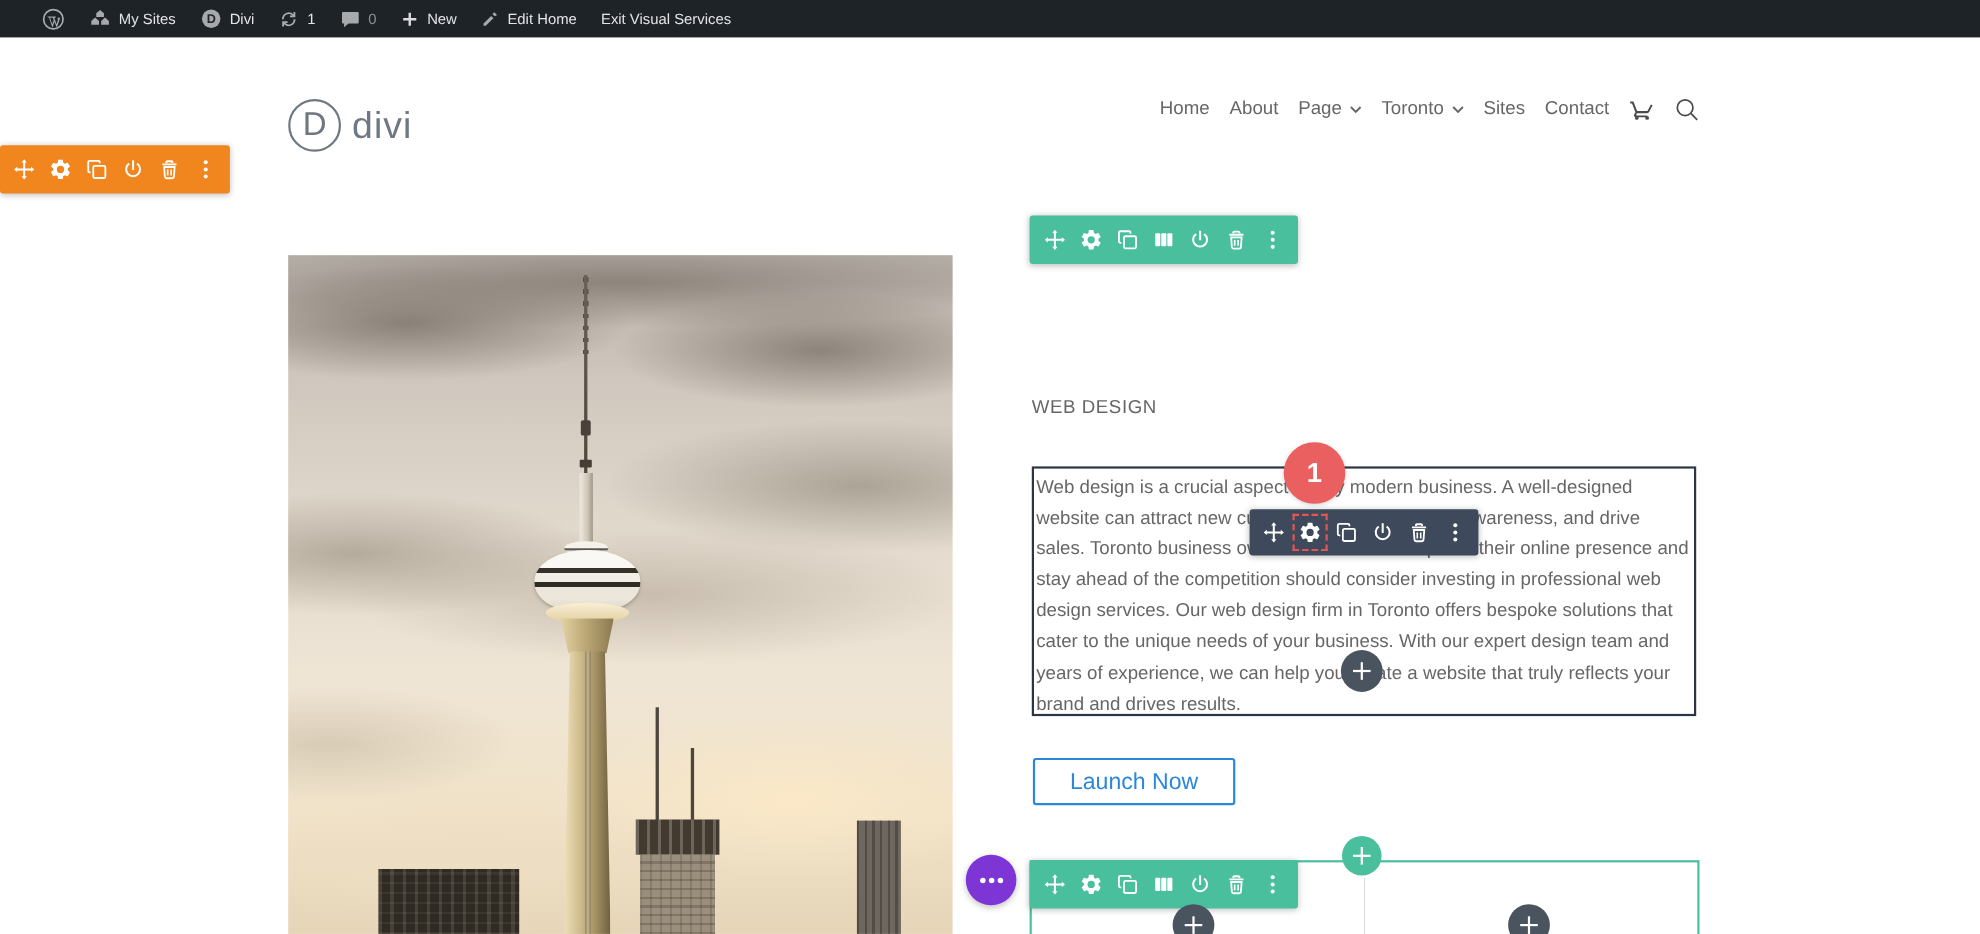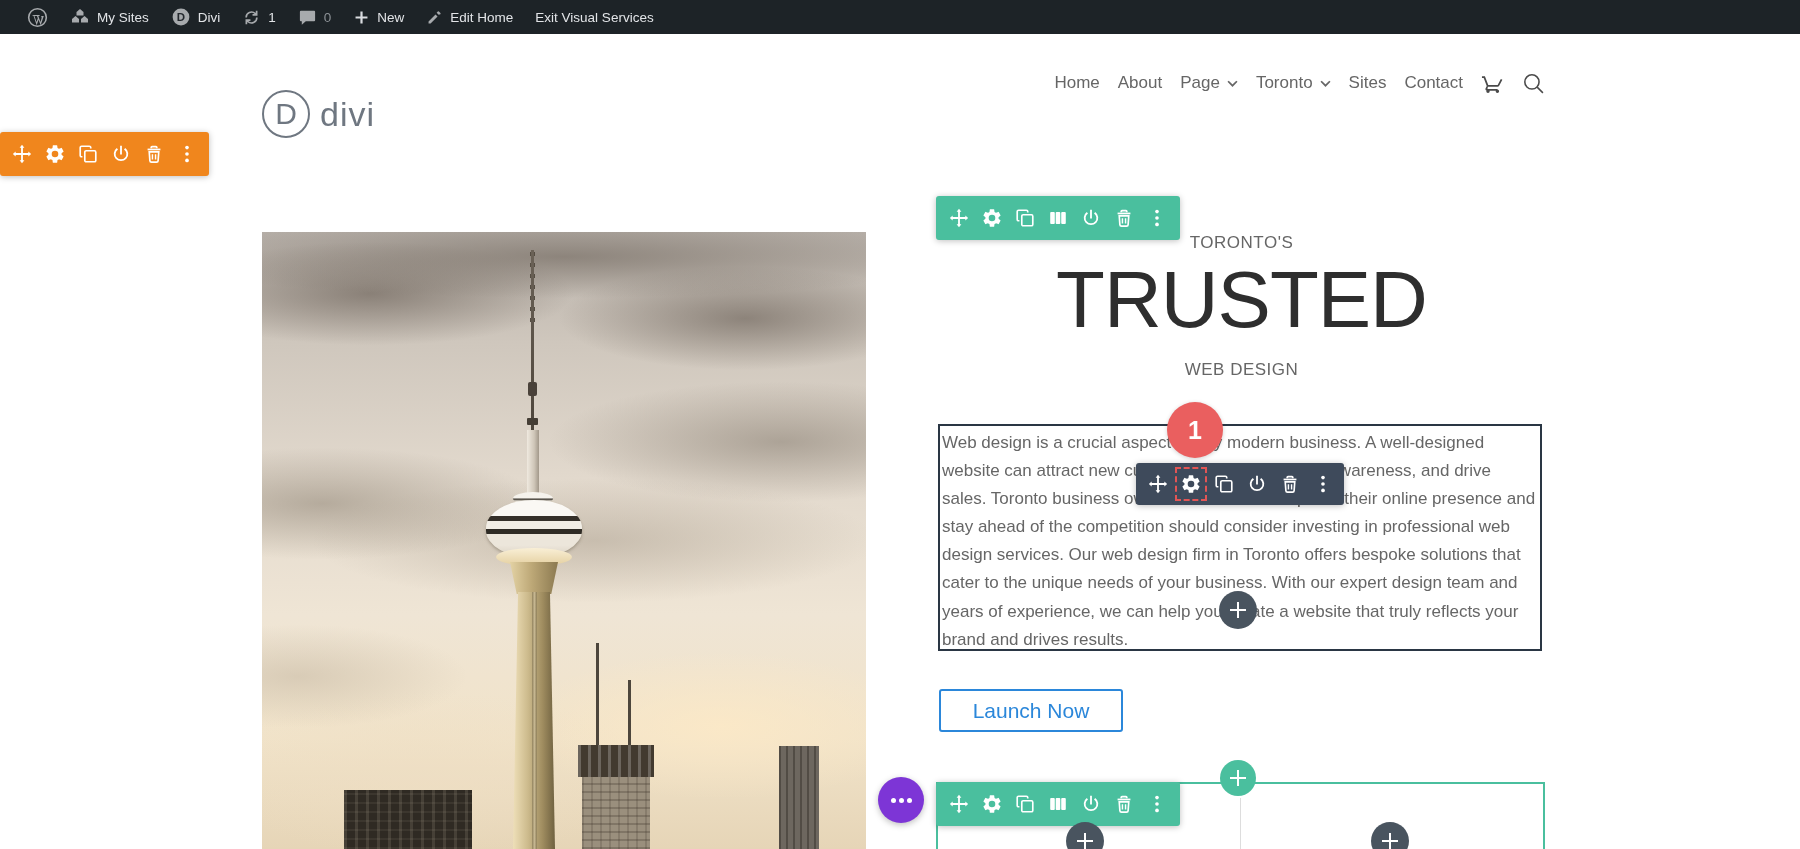--- a/index.html
+++ b/index.html
@@ -2,41 +2,41 @@
 <html><head>
 <meta charset="utf-8">
 <style>
   html,body{margin:0;padding:0;background:#fff;}
   *{box-sizing:border-box;}
   .screen{position:relative;width:1800px;height:849px;overflow:hidden;background:#fff;
           font-family:"Liberation Sans",sans-serif;}
 
   
   .admin-bar{position:absolute;left:0;top:0;width:1800px;height:34px;background:#1d2327;
-             display:flex;align-items:center;justify-content:space-between;padding:0 16px;z-index:50;}
+             display:flex;align-items:center;justify-content:space-between;padding:0 27px;z-index:50;}
   .ab-left,.ab-right{display:flex;align-items:center;height:100%;}
   .ab-item{display:flex;align-items:center;gap:7px;color:#e2e4e7;font-size:13.5px;height:100%;
            padding:0 11px;cursor:pointer;white-space:nowrap;}
   .ab-item svg{display:block;}
   .ab-count{color:#e2e4e7;}
   .ab-count.dim{color:#8c9196;}
   .ab-howdy{color:#eef0f1;font-size:13.5px;}
   .ab-avatar{width:25px;height:25px;border-radius:2px;margin:0 8px 0 9px;
              background:linear-gradient(135deg,#e8d98c 0%,#b49c55 35%,#6e5c33 70%,#2f2a1a 100%);
              border:1px solid #d6c87e;}
   .ab-search{padding:0 6px 0 10px;}
 
   
   .site-header{position:absolute;left:0;top:34px;width:1800px;height:98px;background:#fff;z-index:10;}
   .logo{position:absolute;left:262px;top:56px;display:flex;align-items:center;gap:10px;cursor:pointer;}
   .logo-circle{width:48px;height:48px;border:2.5px solid #6f7781;border-radius:50%;
                display:flex;align-items:center;justify-content:center;
                color:#6f7781;font-size:30px;font-weight:400;}
   .logo-text{color:#6f7781;font-size:34px;letter-spacing:1px;font-weight:400;}
-  .site-nav{position:absolute;right:255px;top:0;height:98px;display:flex;align-items:center;gap:18px;}
+  .site-nav{position:absolute;right:255px;top:16px;height:98px;display:flex;align-items:center;gap:18px;}
   .nav-item{display:flex;align-items:center;gap:7px;color:#666;font-size:17px;cursor:pointer;white-space:nowrap;}
   .nav-icon{display:flex;align-items:center;cursor:pointer;}
 
   
   .dtb{position:absolute;display:flex;align-items:center;justify-content:center;gap:11px;
        border-radius:3px;box-shadow:0 1px 6px rgba(0,0,0,.25);z-index:20;}
   .tb-icon{width:22px;height:22px;display:flex;align-items:center;justify-content:center;
            cursor:pointer;position:relative;}
   .tb-icon svg{display:block;}
   .tb-icon.annotated::after{content:"";position:absolute;inset:-6px -5px;border:2px dashed #e25555;}
@@ -92,21 +92,21 @@
           background-image:repeating-linear-gradient(90deg,rgba(210,198,175,.14) 0 3px,transparent 3px 11px),
                            repeating-linear-gradient(0deg,rgba(210,198,175,.08) 0 2px,transparent 2px 9px);}
   .b-right{left:517px;top:514px;width:40px;height:103px;background:#6d675f;
            background-image:repeating-linear-gradient(90deg,rgba(30,26,20,.35) 0 2px,transparent 2px 7px);}
 
   
   .eyebrow{position:absolute;left:938px;top:233px;width:607px;text-align:center;
            color:#666;font-size:17px;letter-spacing:.5px;}
   .big-title{position:absolute;left:938px;top:254px;width:607px;text-align:center;
              color:#2e2e2e;font-size:80px;letter-spacing:-1px;line-height:92px;font-weight:400;}
-  .subtitle{position:absolute;left:938px;top:360px;width:607px;text-align:center;
+  .subtitle{position:absolute;left:938px;top:360px;width:607px;text-align:left;
             color:#666;font-size:17px;letter-spacing:.5px;}
   .text-module{position:absolute;left:938px;top:424px;width:604px;height:227px;
                border:2px solid #2a3644;z-index:15;}
   .text-module p{margin:0;padding:3px 2px;color:#666;font-size:17px;line-height:28.1px;}
   .badge{position:absolute;left:1167px;top:402px;width:56px;height:56px;border-radius:50%;
          background:var(--c-badge);color:#fff;font-size:25px;font-weight:bold;
          display:flex;align-items:center;justify-content:center;z-index:30;
          box-shadow:0 1px 4px rgba(0,0,0,.18);}
   .plus-circle{position:absolute;border-radius:50%;display:flex;align-items:center;
                justify-content:center;cursor:pointer;z-index:22;}
@@ -346,22 +346,20 @@
         <svg width="22" height="22" viewBox="0 0 24 24">
           <g fill="#fff">
             <circle cx="12" cy="5" r="2"></circle>
             <circle cx="12" cy="12" r="2"></circle>
             <circle cx="12" cy="19" r="2"></circle>
           </g>
         </svg>
       </span>
     </div>
 
-  <div class="eyebrow">TORONTO'S</div>
-  <div class="big-title">TRUSTED</div>
   <div class="subtitle">WEB DESIGN</div>
 
   <div class="text-module">
     <p>Web design is a crucial aspect of any modern business. A well-designed website can attract new customers, increase brand awareness, and drive sales. Toronto business owners who want to improve their online presence and stay ahead of the competition should consider investing in professional web design services. Our web design firm in Toronto offers bespoke solutions that cater to the unique needs of your business. With our expert design team and years of experience, we can help you create a website that truly reflects your brand and drives results.</p>
   </div>
 
   <div class="badge">1</div>
 
   <div class="dtb module-toolbar">
       <span class="tb-icon">

